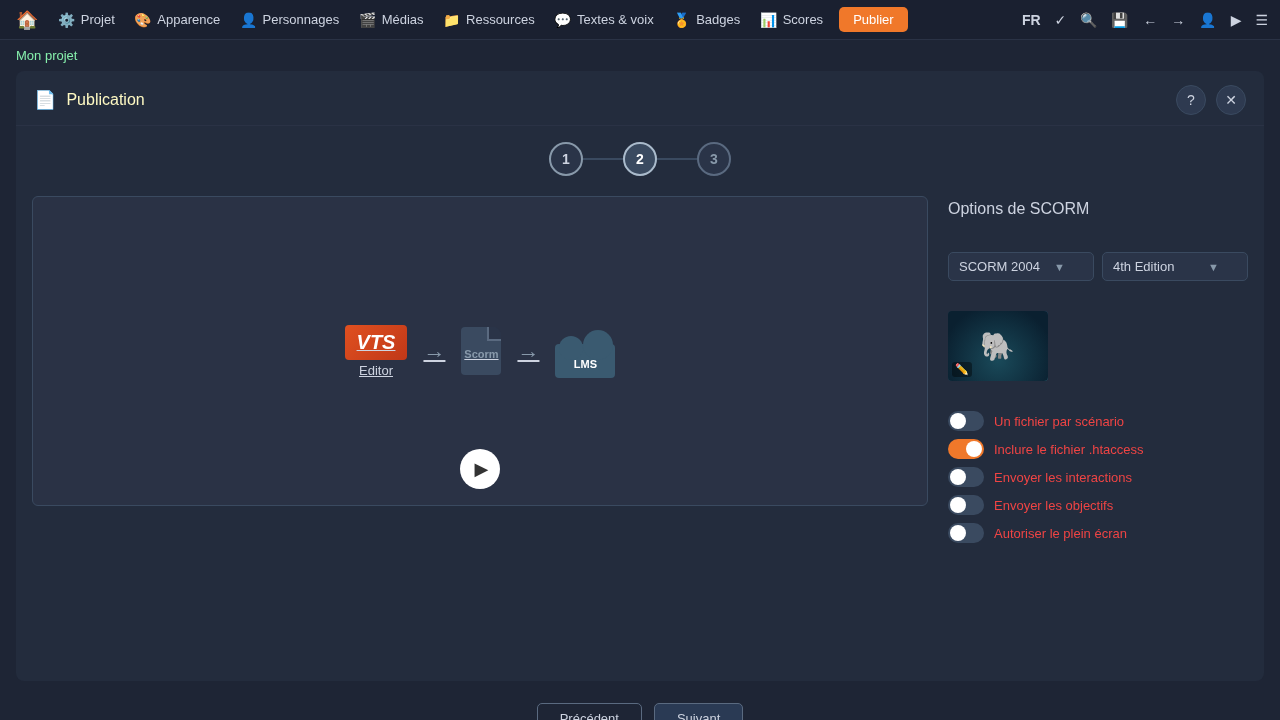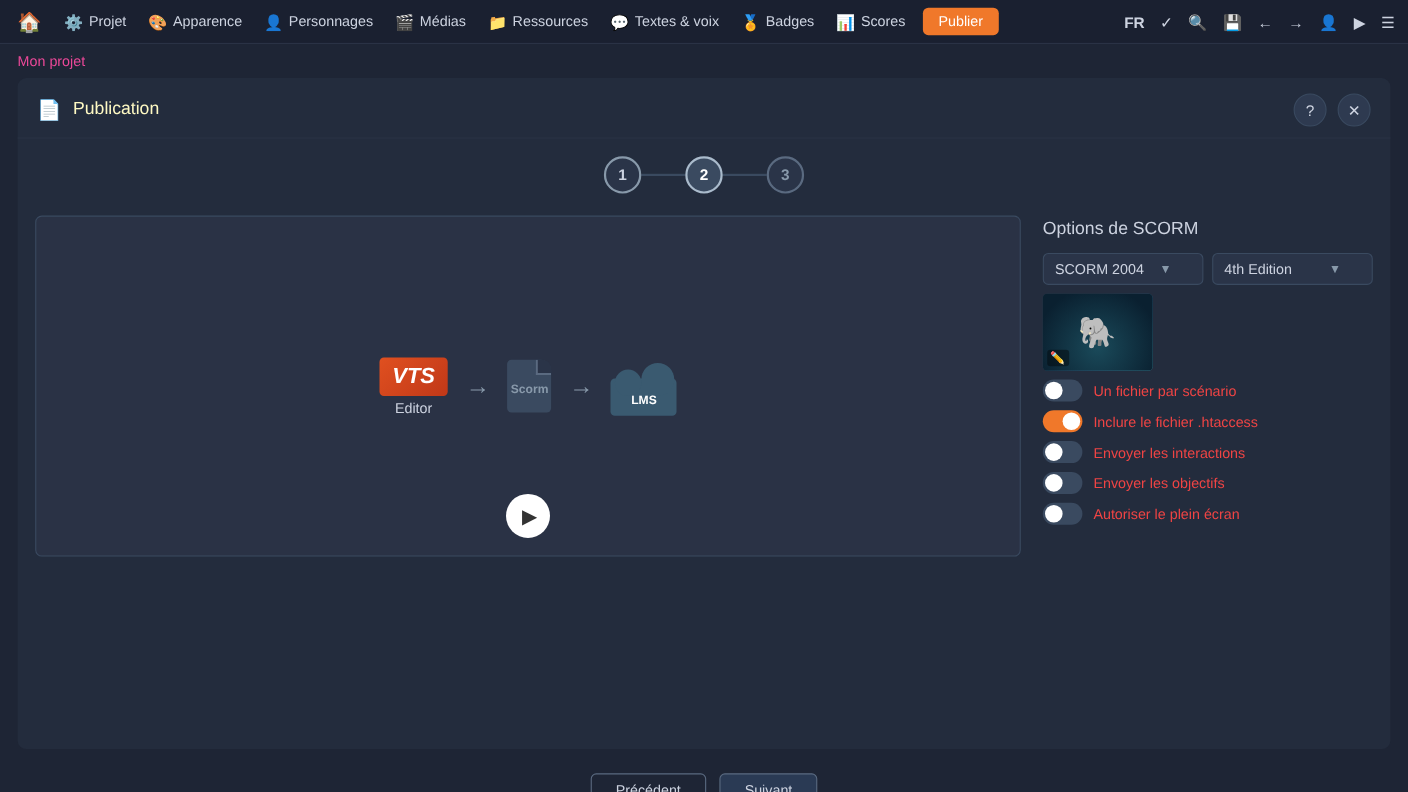--- a/index.html
+++ b/index.html
@@ -65,21 +65,21 @@
     .lang-badge {
       font-size: 13px;
       font-weight: bold;
       color: #cdd3e0;
     }
 
     
     .breadcrumb {
       padding: 8px 16px;
       font-size: 13px;
-      color: #ec4899;
+      color: #86efac;
     }
 
     
     .panel {
       margin: 0 16px 12px 16px;
       background: #232c3d;
       border-radius: 8px;
       height: 610px;
       position: relative;
       display: flex;
@@ -169,20 +169,21 @@
       background: #2a3245;
       border-radius: 6px;
       border: 1px solid #3a4a60;
       position: relative;
       display: flex;
       align-items: center;
       justify-content: center;
       min-height: 260px;
       max-height: 310px;
       overflow: hidden;
+      text-decoration: underline;
     }
     .preview-inner {
       display: flex;
       align-items: center;
       gap: 16px;
     }
     .vts-logo {
       display: flex;
       flex-direction: column;
       align-items: center;
@@ -209,21 +210,21 @@
       font-size: 18px;
       color: #333;
       margin-left: 3px;
     }
 
     
     .right-panel {
       width: 300px;
       display: flex;
       flex-direction: column;
-      gap: 8px;
+      gap: 30px;
     }
     .options-title {
       font-size: 16px;
       color: #cdd3e0;
       padding: 4px 0;
     }
 
     
     .selects-row {
       display: flex;

